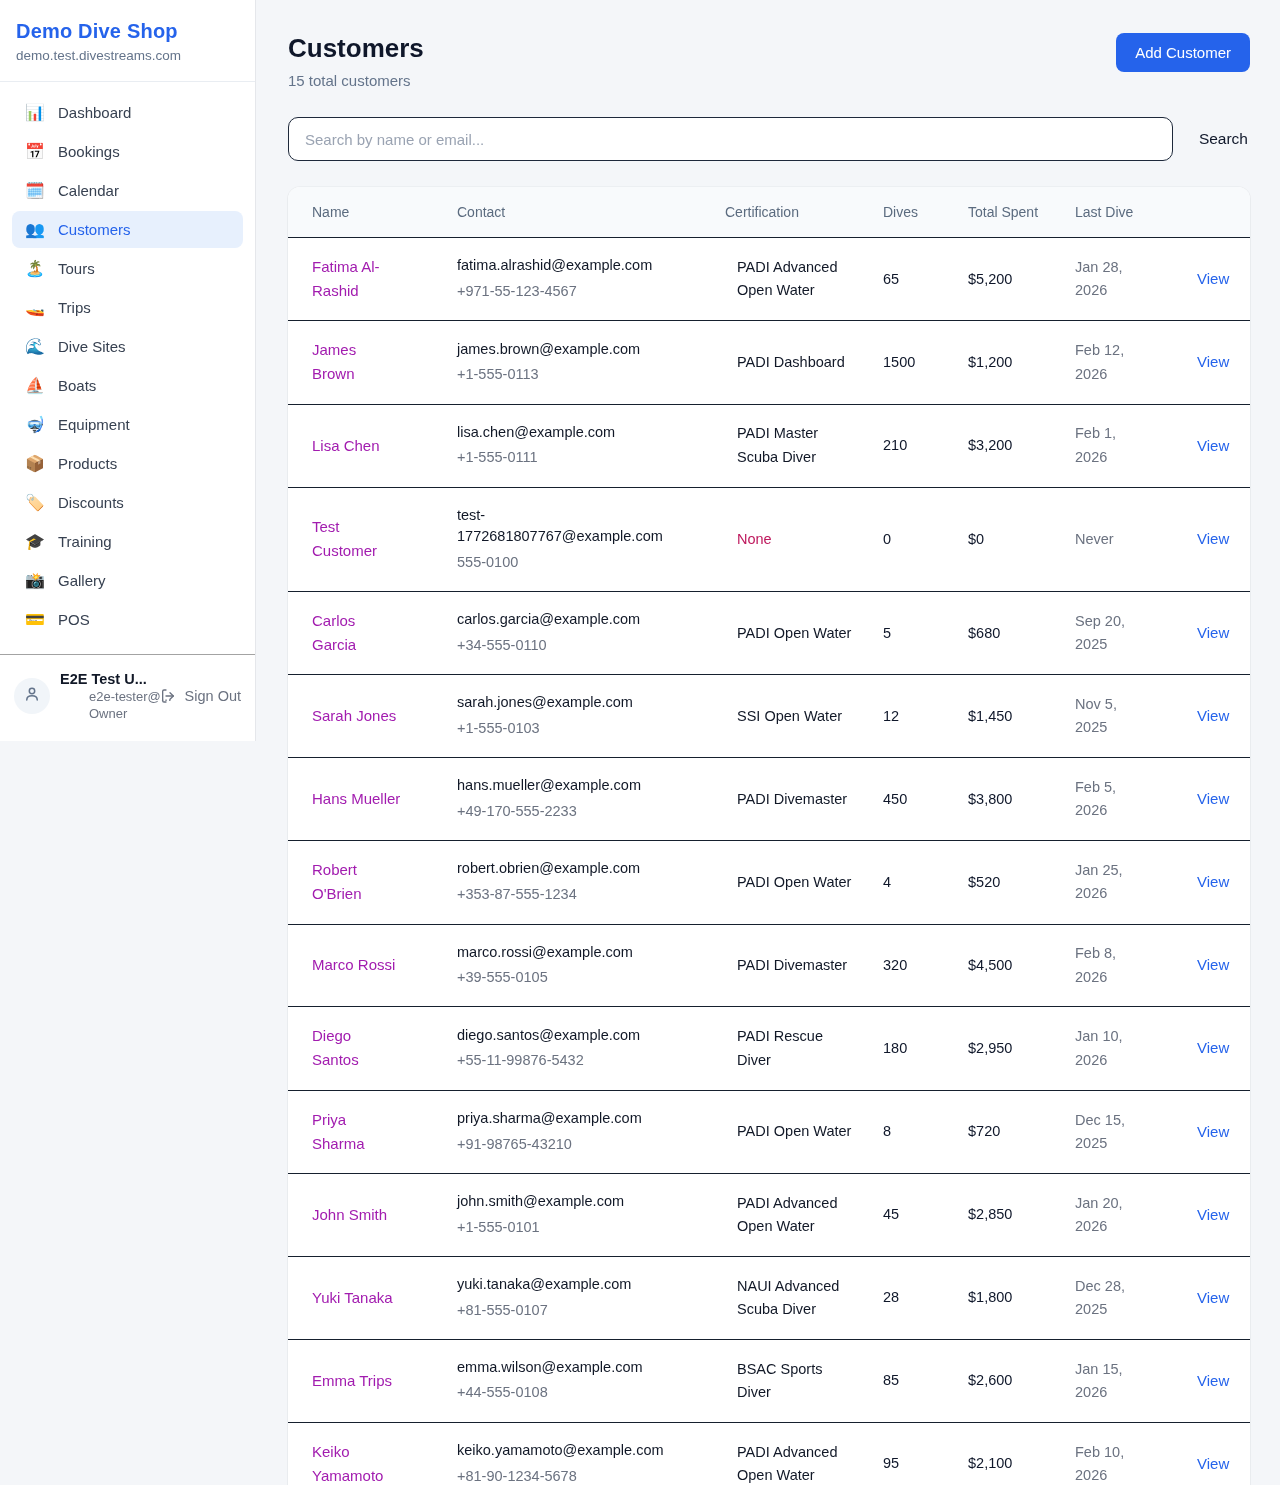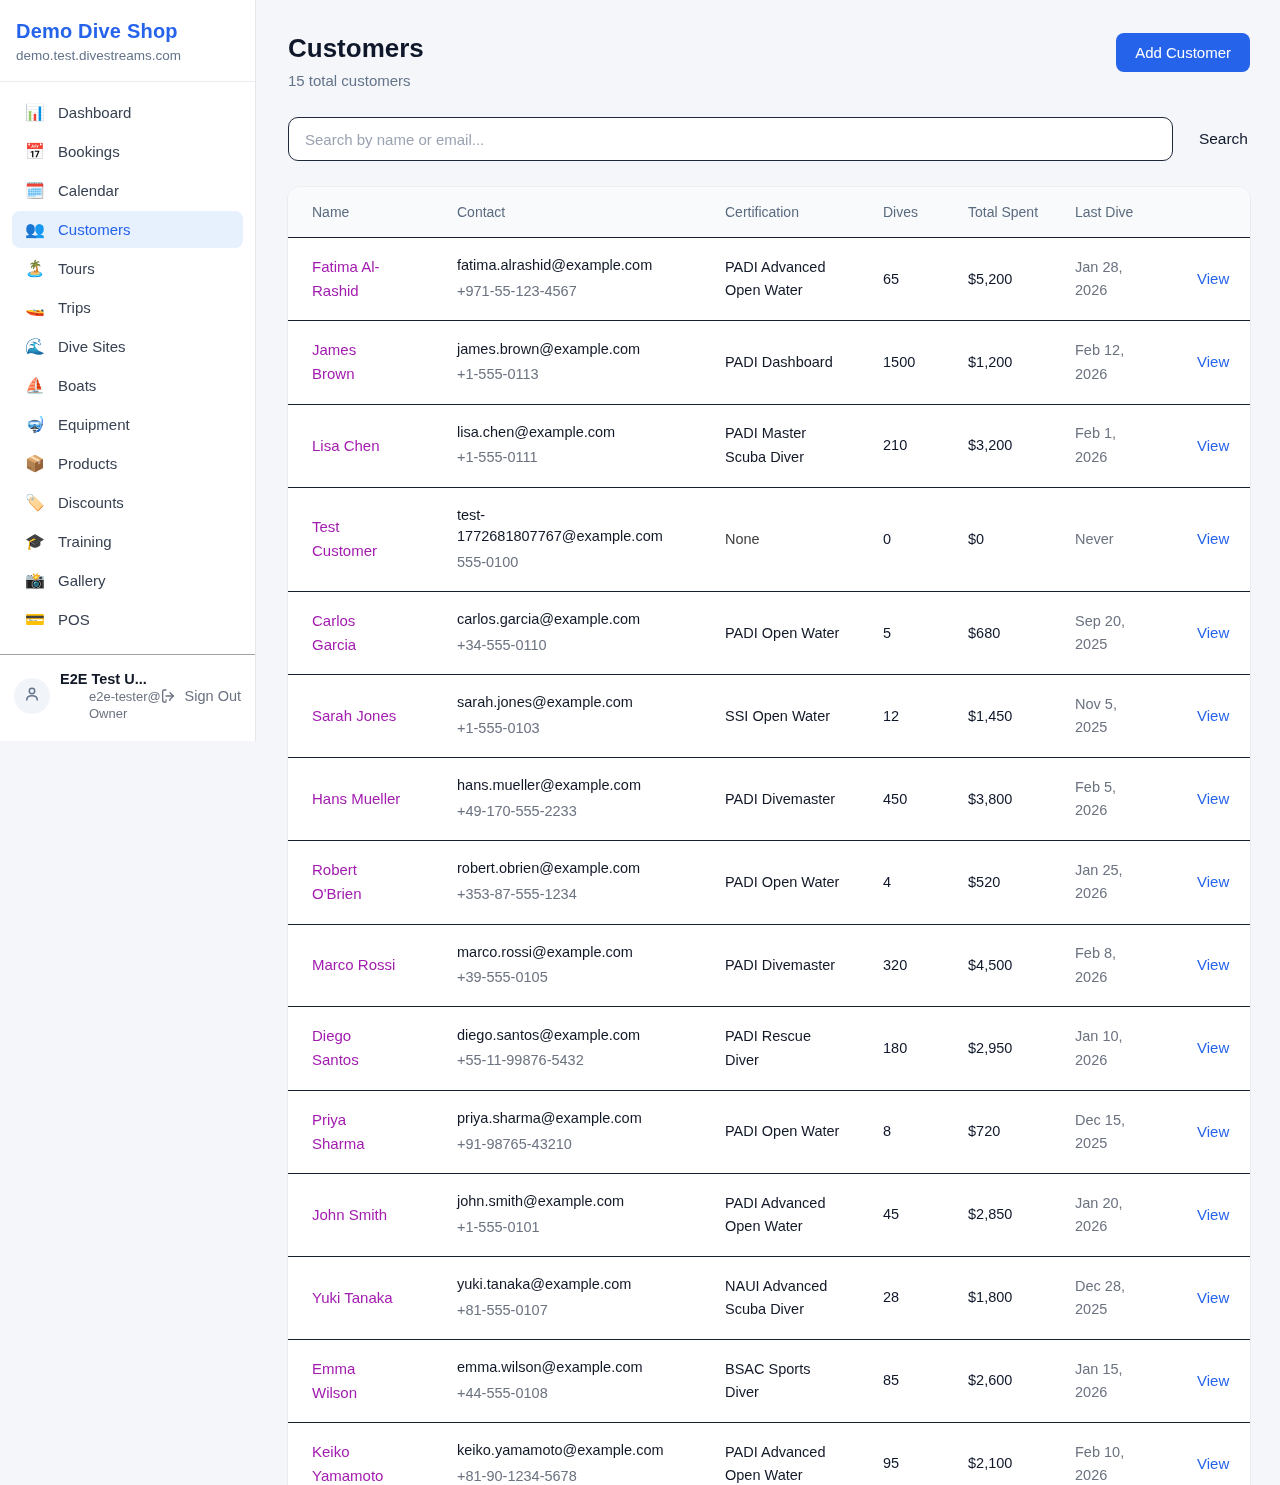--- a/index.html
+++ b/index.html
@@ -102,22 +102,22 @@
   .col-dives { width: 85px; }
   .col-total { width: 107px; }
   .col-last  { width: 110px; }
   .col-view  { width: 77px; }
   .name-link {
     color: #a21caf; text-decoration: none; font-weight: 500; font-size: 15px;
     display: inline-block; max-width: 90px; line-height: 1.6;
   }
   .cell-email { color: #111827; max-width: 218px; line-height: 1.5; }
   .cell-phone { color: #6b7280; margin-top: 3px; }
-  .cert { color: #111827; display: inline-block; max-width: 118px; }
-  .cert.muted { color: #404040; }
+  .cert { color: #111827; display: inline-block; max-width: 118px; margin-left: 12px; }
+  .cert.muted { color: #be185d; }
   .cell-dives, .cell-total { color: #0f172a; }
   .cell-last { color: #6b7280; }
   .cell-last span { display: inline-block; max-width: 62px; }
   .view-link { color: #2563eb; text-decoration: none; font-weight: 500; font-size: 15px; }
 </style>
 </head>
 <body>
 
 <div class="app">
 
@@ -520,21 +520,21 @@
     <td class="cell-last">
       <span>Dec 28, 2025</span>
     </td>
     <td>
       <a class="view-link" href="#">View</a>
     </td>
   </tr>
 
   <tr>
     <td class="cell-name">
-      <a class="name-link" href="#">Emma Wilson</a>
+      <a class="name-link" href="#">Emma Trips</a>
     </td>
     <td class="cell-contact">
       <div class="cell-email">emma.wilson@example.com</div>
       <div class="cell-phone">+44-555-0108</div>
     </td>
     <td>
       <span class="cert">BSAC Sports Diver</span>
     </td>
     <td class="cell-dives">85</td>
     <td class="cell-total">$2,600</td>

